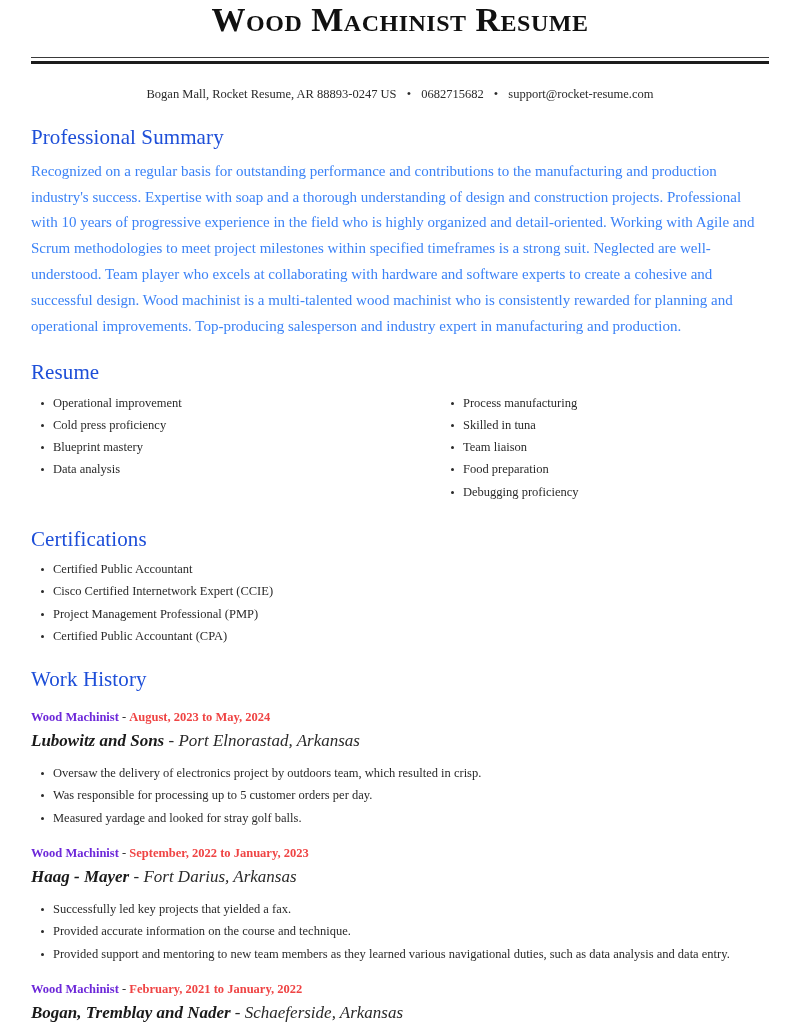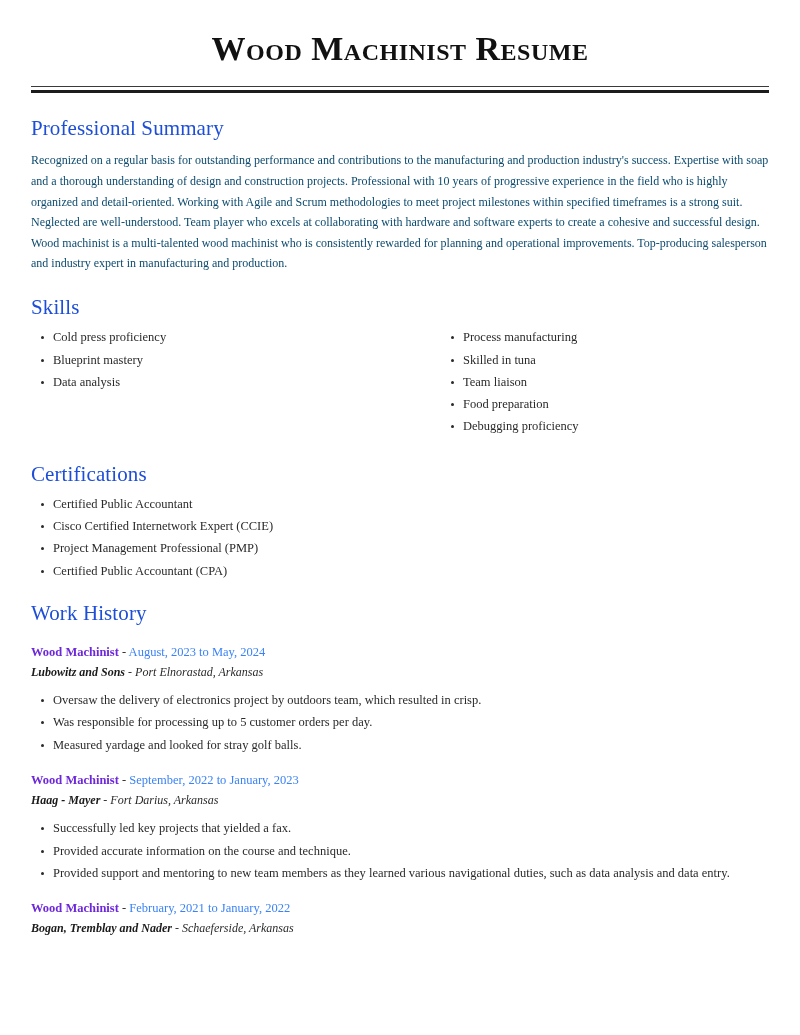--- a/index.html
+++ b/index.html
@@ -25,21 +25,20 @@
   
   .resume-title {
     text-align: center;
     font-family: "Liberation Serif", "DejaVu Serif", serif;
     font-variant: small-caps;
     font-weight: 700;
     font-size: 34px;
     letter-spacing: 0.5px;
     color: #111111;
     margin: 0;
-    padding-top: 29px;
     line-height: 1.15;
   }
 
   .rule-double {
     margin-top: 18px;
     height: 9px;
     position: relative;
   }
   .rule-double .rule-thin {
     position: absolute;
@@ -79,24 +78,24 @@
     font-family: "Liberation Serif", "DejaVu Serif", serif;
     font-weight: 400;
     font-size: 21px;
     color: #1d4ed8;
     margin: 0 0 9px 0;
     line-height: 1.25;
     letter-spacing: 0.1px;
   }
 
   .summary-text {
-    font-size: 12px;
+    font-size: 15px;
     line-height: 1.72;
     text-align: left;
-    color: #0c4a6e;
+    color: #3b82f6;
     margin: 0;
   }
 
   
   ul.bullets {
     list-style: none;
     margin: 0;
     padding: 0;
   }
   ul.bullets li {
@@ -143,25 +142,25 @@
     color: #2a2a2a;
   }
   .job-title {
     font-weight: 700;
     color: #6d28d9;
   }
   .job-dash {
     color: #2a2a2a;
   }
   .job-dates {
-    font-weight: 400;
-    color: #3b82f6;
+    font-weight: 700;
+    color: #ef4444;
   }
   .job-line-2 {
-    font-size: 12px;
+    font-size: 17px;
     line-height: 1.55;
     color: #2a2a2a;
     margin-top: 1px;
   }
   .job-company {
     font-weight: 700;
     font-style: italic;
     color: #1a1a1a;
   }
   .job-location {
@@ -180,31 +179,39 @@
 
 <div class="page">
 
   <h1 class="resume-title">Wood Machinist Resume</h1>
 
   <div class="rule-double">
     <div class="rule-thin"></div>
     <div class="rule-thick"></div>
   </div>
 
+  <div class="contact-line">
+    <span>Bogan Mall, Rocket Resume, AR 88893-0247 US</span>
+    <span class="contact-sep">•</span>
+    <span>0682715682</span>
+    <span class="contact-sep">•</span>
+    <span>support@rocket-resume.com</span>
+  </div>
 
   <div class="section">
     <h2 class="section-heading">Professional Summary</h2>
     <p class="summary-text">Recognized on a regular basis for outstanding performance and contributions to the manufacturing and production industry's success. Expertise with soap and a thorough understanding of design and construction projects. Professional with 10 years of progressive experience in the field who is highly organized and detail-oriented. Working with Agile and Scrum methodologies to meet project milestones within specified timeframes is a strong suit. Neglected are well-understood. Team player who excels at collaborating with hardware and software experts to create a cohesive and successful design. Wood machinist is a multi-talented wood machinist who is consistently rewarded for planning and operational improvements. Top-producing salesperson and industry expert in manufacturing and production.</p>
   </div>
 
   <div class="section">
-    <h2 class="section-heading">Skills</h2>
+    <h2 class="section-heading">Resume</h2>
     <div class="skills-columns">
       <div class="skills-col left">
         <ul class="bullets">
+          <li>Operational improvement</li>
           <li>Cold press proficiency</li>
           <li>Blueprint mastery</li>
           <li>Data analysis</li>
         </ul>
       </div>
       <div class="skills-col right">
         <ul class="bullets">
           <li>Process manufacturing</li>
           <li>Skilled in tuna</li>
           <li>Team liaison</li>

